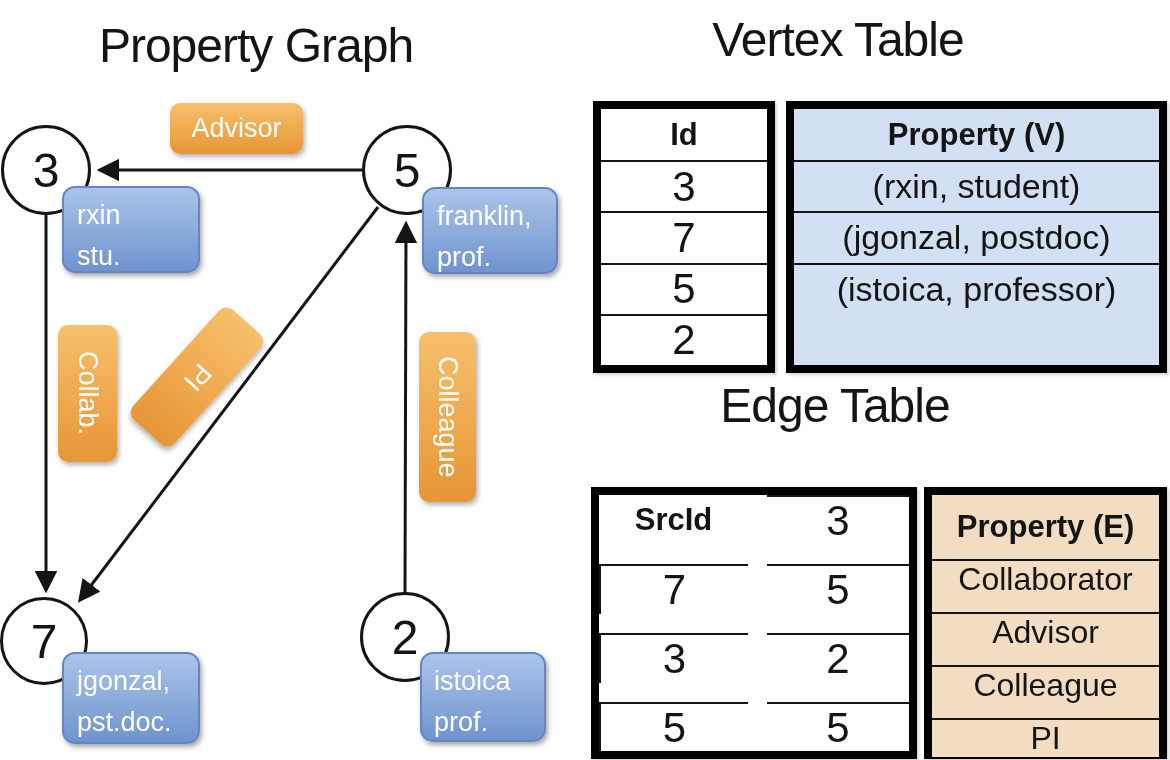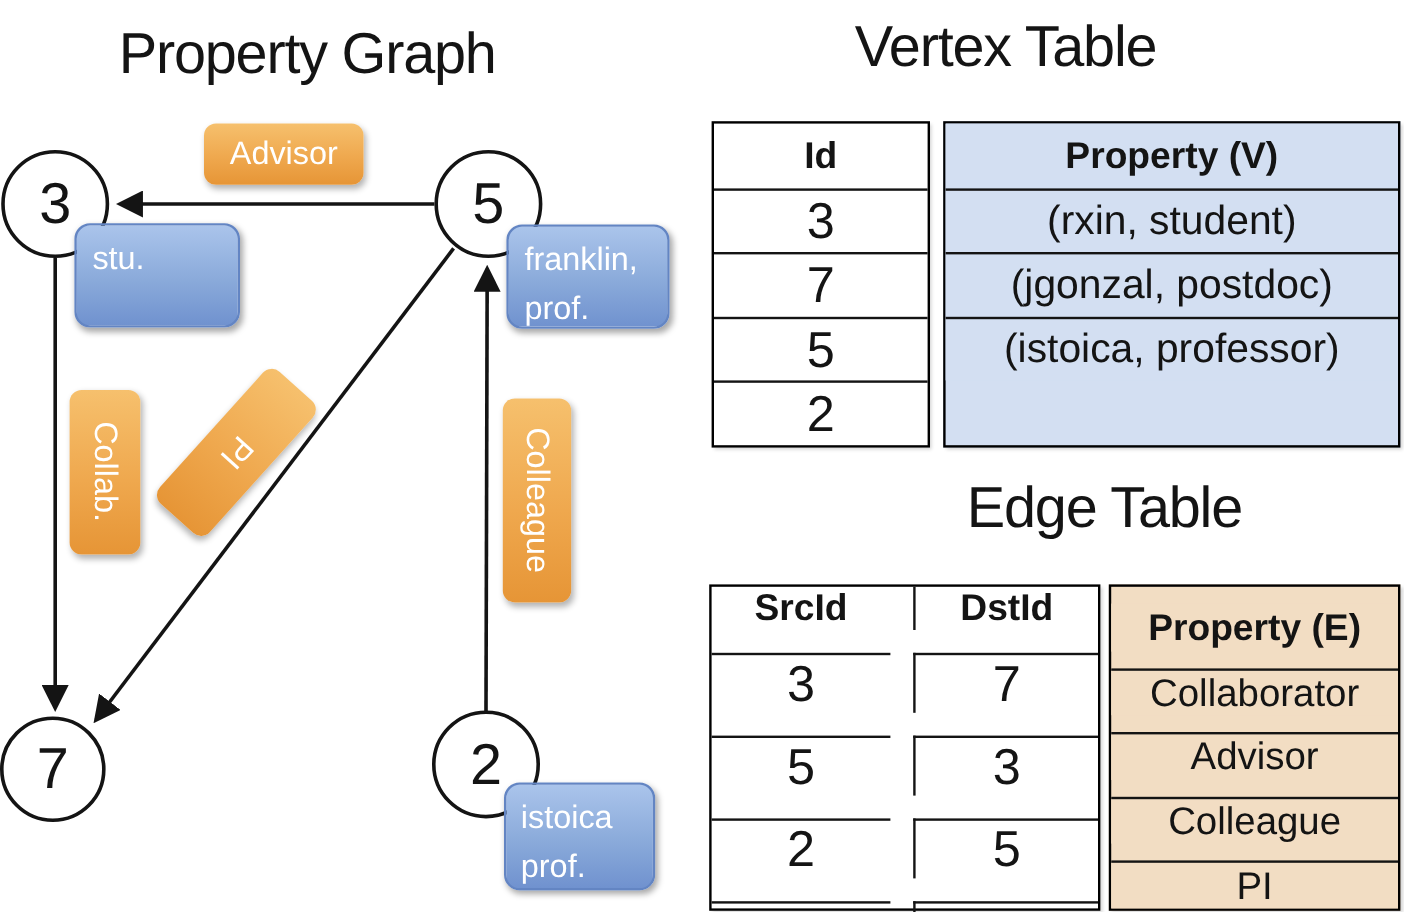--- a/index.html
+++ b/index.html
@@ -8,21 +8,21 @@
     font-family:"Liberation Sans", sans-serif; overflow:hidden; color:#141414;
   }
 
   
   .big-title {
     position:absolute; text-align:center; font-size:48px; font-weight:300;
     letter-spacing:-1px; color:#141414; white-space:nowrap;
   }
   #pg-title { left:46px;  top:18px;  width:420px; }
   #vt-title { left:638px; top:12px;  width:400px; }
-  #et-title { left:635px; top:396px; width:400px;text-align:right; }
+  #et-title { left:635px; top:378px; width:400px; }
 
   
   #edges { position:absolute; left:0; top:0; }
   .edge  { stroke:#141414; stroke-width:3; }
 
   
   .node {
     position:absolute; box-sizing:border-box; background:#ffffff;
     border:3.5px solid #141414; border-radius:50%;
     display:flex; align-items:center; justify-content:center;
@@ -55,21 +55,21 @@
     box-shadow:2px 3px 5px rgba(0,0,0,0.3);
   }
   .ebox.vertical { writing-mode:vertical-rl; }
   #label-advisor   { left:170px; top:103px; width:133px; height:51px; }
   #label-collab    { left:58px;  top:325px; width:59px;  height:137px; }
   #label-colleague { left:419px; top:332px; width:57px;  height:170px; }
   #label-pi        { left:169px; top:303px; width:56px;  height:148px; transform:rotate(42deg); }
 
   
   .subtable {
-    position:absolute; box-sizing:border-box; border:2px solid #000000;
+    position:absolute; box-sizing:border-box; border:8px solid #000000;
     display:grid; grid-template-rows:repeat(5,1fr); background:#ffffff;
     box-shadow:2px 2px 3px rgba(0,0,0,0.18);
   }
   .cell {
     display:flex; align-items:center; justify-content:center;
     border-top:2px solid #141414; box-sizing:border-box; color:#141414;
   }
   .cell.r0 { border-top:none; }
   .cell.c2 { border-left:2px solid #141414; }
   .th  { font-weight:bold; font-size:31px; }
@@ -114,25 +114,30 @@
     <span>5</span>
   </div>
   <div class="node" id="node-7">
     <span>7</span>
   </div>
   <div class="node" id="node-2">
     <span>2</span>
   </div>
 
   <div class="vbox" id="card-rxin">
+    <div>rxin</div>
     <div>stu.</div>
   </div>
   <div class="vbox" id="card-franklin">
     <div>franklin,</div>
     <div>prof.</div>
+  </div>
+  <div class="vbox" id="card-jgonzal">
+    <div>jgonzal,</div>
+    <div>pst.doc.</div>
   </div>
   <div class="vbox" id="card-istoica">
     <div>istoica</div>
     <div>prof.</div>
   </div>
 
   <div class="ebox" id="label-advisor">Advisor</div>
   <div class="ebox vertical" id="label-collab">Collab.</div>
   <div class="ebox vertical" id="label-pi">PI</div>
   <div class="ebox vertical" id="label-colleague">Colleague</div>
@@ -147,21 +152,20 @@
 
   <div class="subtable" id="vt-prop">
     <div class="cell th r0">Property (V)</div>
     <div class="cell val">(rxin, student)</div>
     <div class="cell val">(jgonzal, postdoc)</div>
     <div class="cell val">(istoica, professor)</div>
   </div>
 
   <div class="subtable" id="et-ids">
     <div class="cell th r0">SrcId</div>
-    <div class="cell th r0 c2">DstId</div>
     <div class="cell num">3</div>
     <div class="cell num c2">7</div>
     <div class="cell num">5</div>
     <div class="cell num c2">3</div>
     <div class="cell num">2</div>
     <div class="cell num c2">5</div>
     <div class="cell num">5</div>
     <div class="cell num c2">7</div>
   </div>
 

